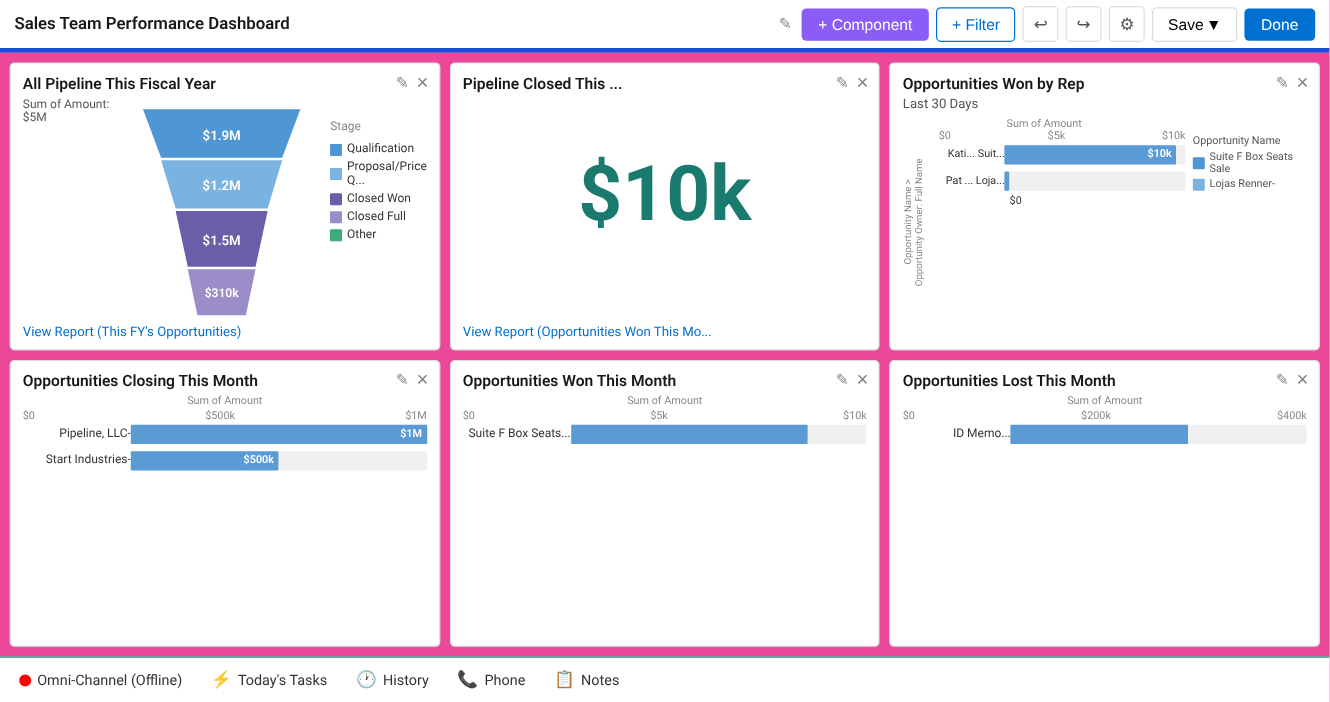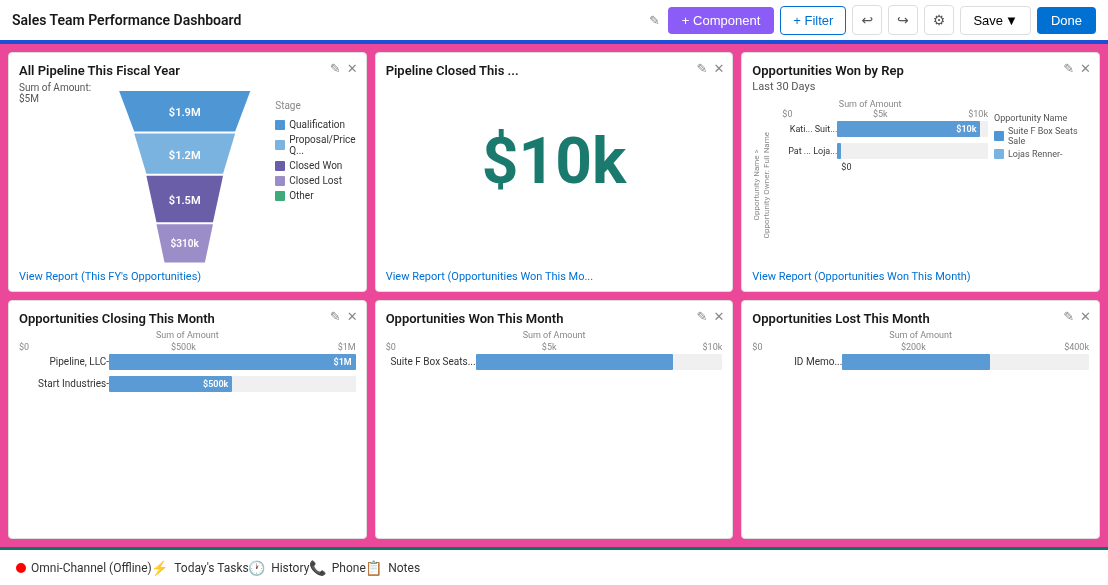--- a/index.html
+++ b/index.html
@@ -238,25 +238,26 @@
     }
     .bar-value-outside {
       font-size: 9px;
       color: #333;
       margin-left: 4px;
     }
 
     
     .bottom-bar {
       background: #fff;
-      border-top: 3px solid #0f766e;
+      border-top: 1px solid #0f766e;
       height: 38px;
       display: flex;
       align-items: center;
       padding: 0 16px;
+      gap: 24px;
     }
     .bottom-item {
       display: flex;
       align-items: center;
       gap: 5px;
       font-size: 12px;
       color: #333;
       cursor: pointer;
     }
     .bottom-icon {
@@ -326,21 +327,21 @@
         <div class="legend-item">
           <div class="legend-dot" style="background:#7ab3e0;"></div>
           <span>Proposal/Price Q...</span>
         </div>
         <div class="legend-item">
           <div class="legend-dot" style="background:#6b5ea8;"></div>
           <span>Closed Won</span>
         </div>
         <div class="legend-item">
           <div class="legend-dot" style="background:#9b8dc8;"></div>
-          <span>Closed Lost</span>
+          <span>Closed Full</span>
         </div>
         <div class="legend-item">
           <div class="legend-dot" style="background:#3daa7a;"></div>
           <span>Other</span>
         </div>
       </div>
     </div>
     <div class="view-report">View Report (This FY's Opportunities)</div>
   </div>
 
@@ -401,21 +402,20 @@
         <div class="legend-item">
           <div class="legend-dot" style="background:#4e96d4;"></div>
           <span>Suite F Box Seats Sale</span>
         </div>
         <div class="legend-item" style="margin-top:3px;">
           <div class="legend-dot" style="background:#7ab3e0;"></div>
           <span>Lojas Renner-</span>
         </div>
       </div>
     </div>
-    <div class="view-report">View Report (Opportunities Won This Month)</div>
   </div>
 
   <div class="card">
     <div class="card-title">Opportunities Closing This Month</div>
     <div class="card-controls">
       <span>✎</span>
       <span>✕</span>
     </div>
     <div class="bar-chart-area">
       <div style="text-align:center;font-size:9px;color:#888;margin-bottom:2px;">Sum of Amount</div>

